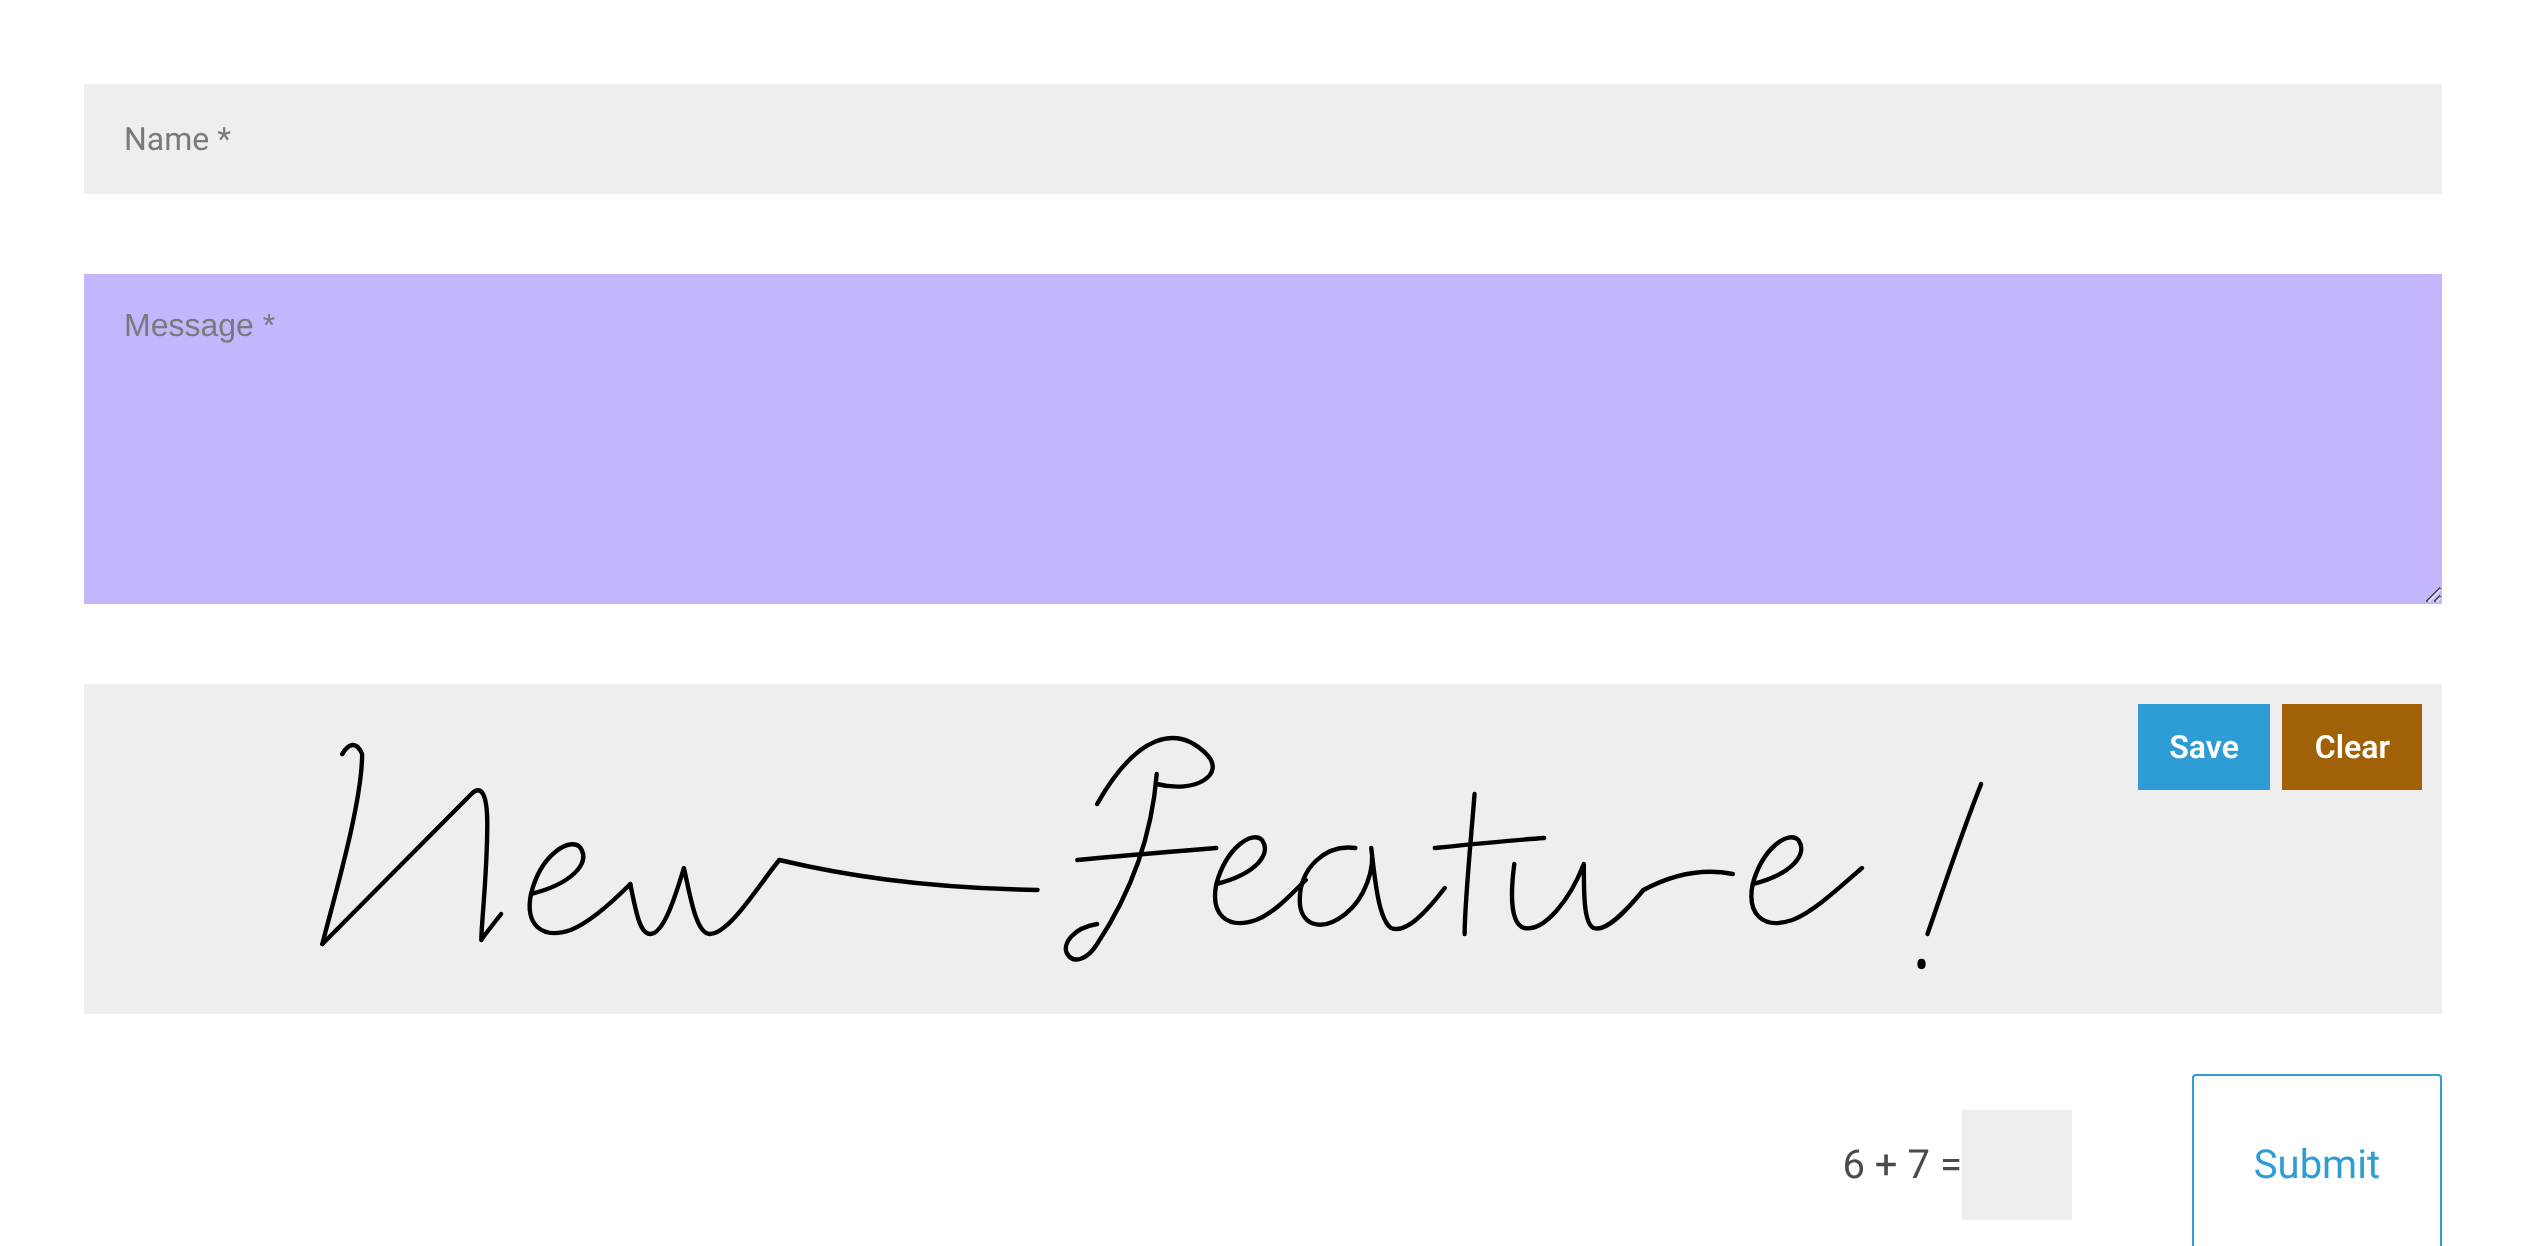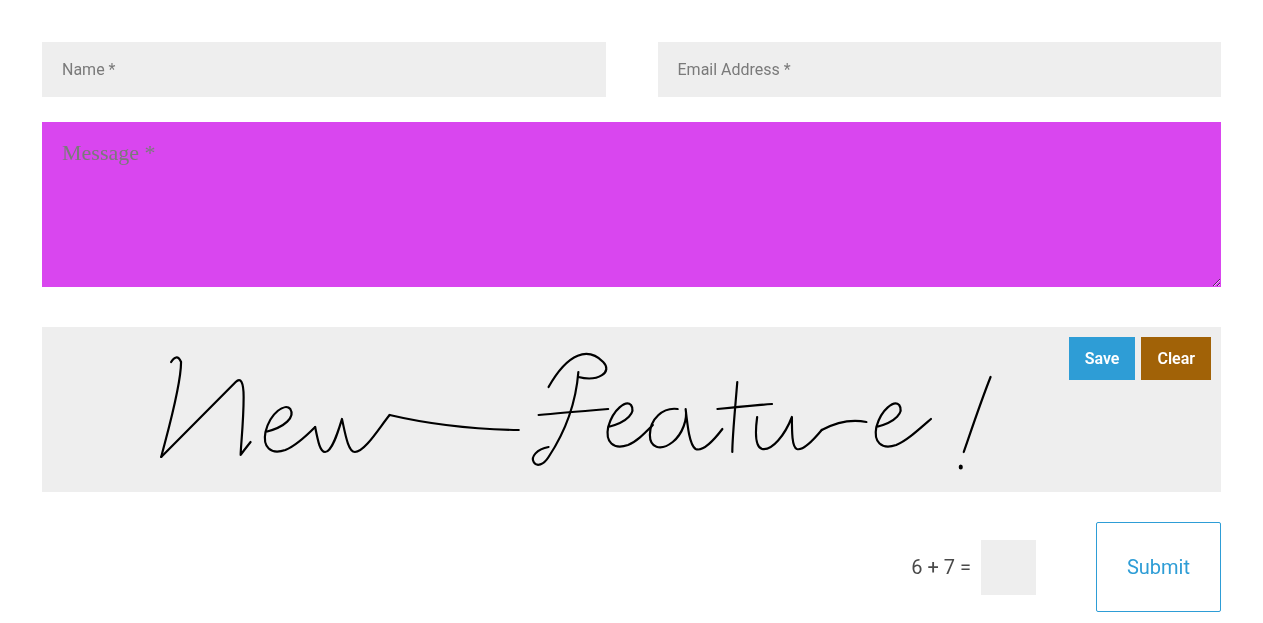--- a/index.html
+++ b/index.html
@@ -10,21 +10,21 @@
     body {
       font-family: -apple-system, BlinkMacSystemFont, "Segoe UI", Roboto, Helvetica, Arial, sans-serif;
       background: #ffffff;
       width: 1263px;
       height: 623px;
       padding: 42px;
     }
     .form-row {
       display: flex;
       gap: 52px;
-      margin-bottom: 25px;
+      margin-bottom: 40px;
     }
     .input-wrap {
       flex: 1;
     }
     .text-input {
       width: 100%;
       background: #eeeeee;
       border: none;
       padding: 18px 20px;
       font-size: 16px;
@@ -34,28 +34,28 @@
     }
     .text-input::placeholder {
       color: #7a7a7a;
     }
     .textarea-wrap {
       margin-bottom: 36px;
     }
     .textarea {
       width: 100%;
       height: 165px;
-      background: #d946ef;
+      background: #c4b5fd;
       border: none;
       padding: 18px 20px;
-      font-size: 22px;
+      font-size: 16px;
       color: #333;
       outline: none;
       resize: vertical;
-      font-family: Liberation Serif, serif;
+      font-family: Liberation Sans, sans-serif;
     }
     .textarea::placeholder {
       color: #7a7a7a;
     }
     .signature-pad {
       width: 100%;
       height: 165px;
       background: #eeeeee;
       position: relative;
       margin-bottom: 30px;
@@ -92,21 +92,20 @@
     }
     .bottom-row {
       display: flex;
       justify-content: flex-end;
       align-items: center;
       gap: 20px;
     }
     .captcha-group {
       display: flex;
       align-items: center;
-      gap: 10px;
     }
     .captcha-label {
       font-size: 20px;
       color: #4a4a4a;
     }
     .captcha-input {
       width: 55px;
       height: 55px;
       background: #eeeeee;
       border: none;
@@ -126,23 +125,20 @@
       font-family: inherit;
       margin-left: 40px;
     }
   </style>
 </head>
 <body>
 
 <div class="form-row">
   <div class="input-wrap">
     <input type="text" class="text-input" placeholder="Name *" style="">
-  </div>
-  <div class="input-wrap">
-    <input type="text" class="text-input" placeholder="Email Address *" style="">
   </div>
 </div>
 
 <div class="textarea-wrap">
   <textarea class="textarea" placeholder="Message *" style=""></textarea>
 </div>
 
 <div class="signature-pad">
   <svg class="signature-drawing" viewBox="0 0 1187 165" preserveAspectRatio="none">
     <g stroke="#000" stroke-width="2.2" fill="none" stroke-linecap="round" stroke-linejoin="round">

